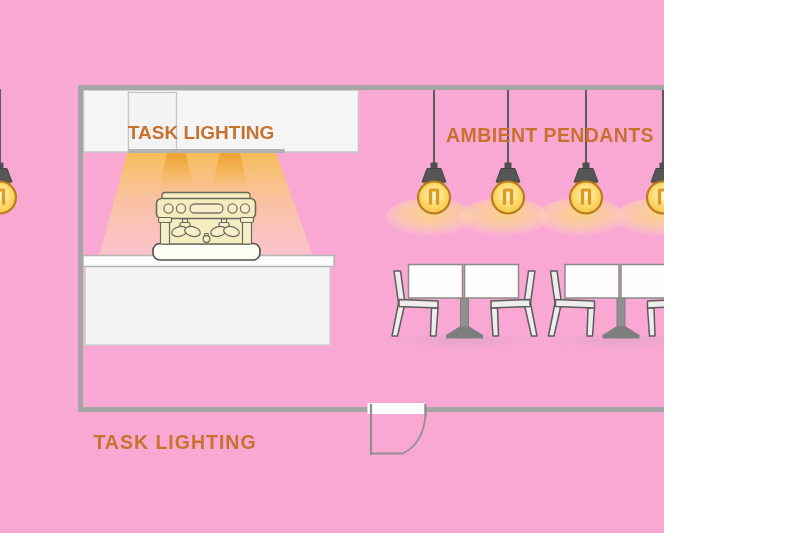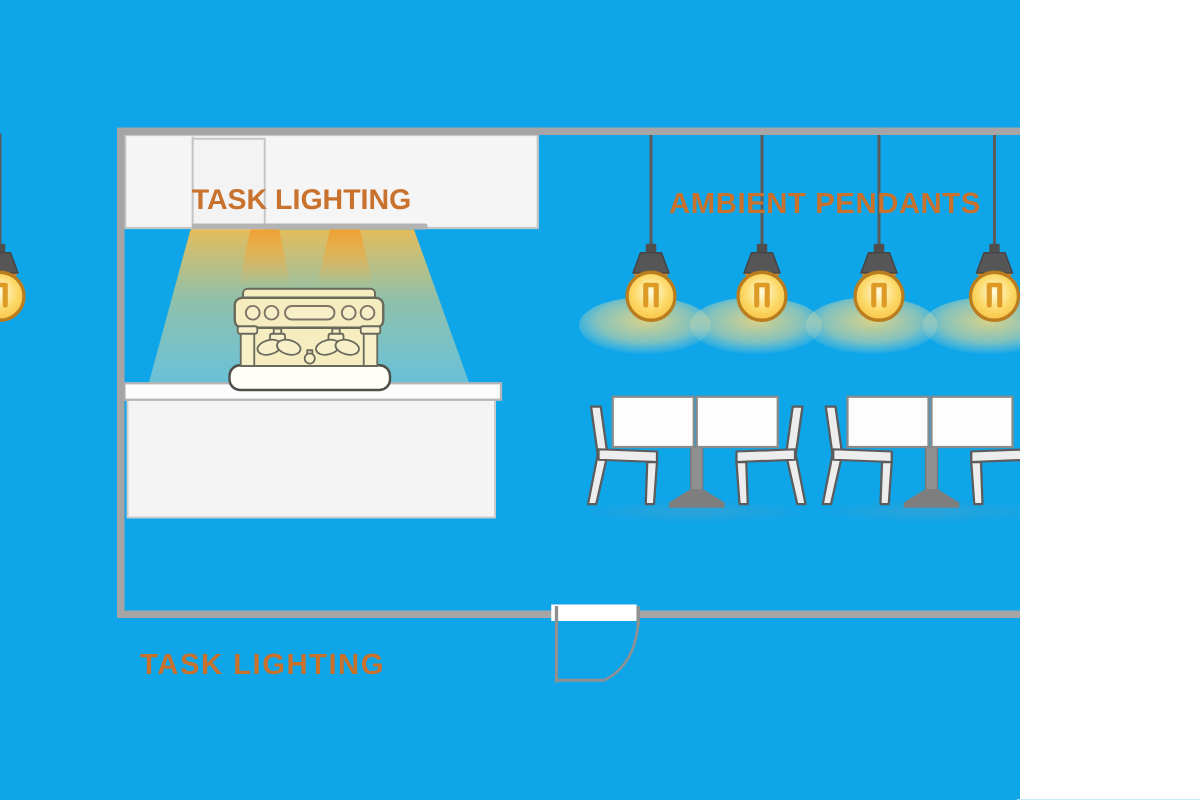--- a/index.html
+++ b/index.html
@@ -1,19 +1,18 @@
 <!DOCTYPE html>
 <html><head>
 <meta charset="utf-8">
 <style>
   html,body{margin:0;padding:0;background:#ffffff;}
   .stage{
-    position:relative;width:664px;height:533px;background:#0ea5e9;overflow:hidden;
+    position:relative;width:664px;height:533px;background:#f9a8d4;overflow:hidden;
     font-family:"Liberation Sans", sans-serif;
-    padding-left:16px;
   }
   svg{position:absolute;left:0;top:0;}
   text.diagram-label{
     font-family:"Liberation Sans", sans-serif;
     font-weight:bold;
   }
 </style>
 </head>
 <body>
 

